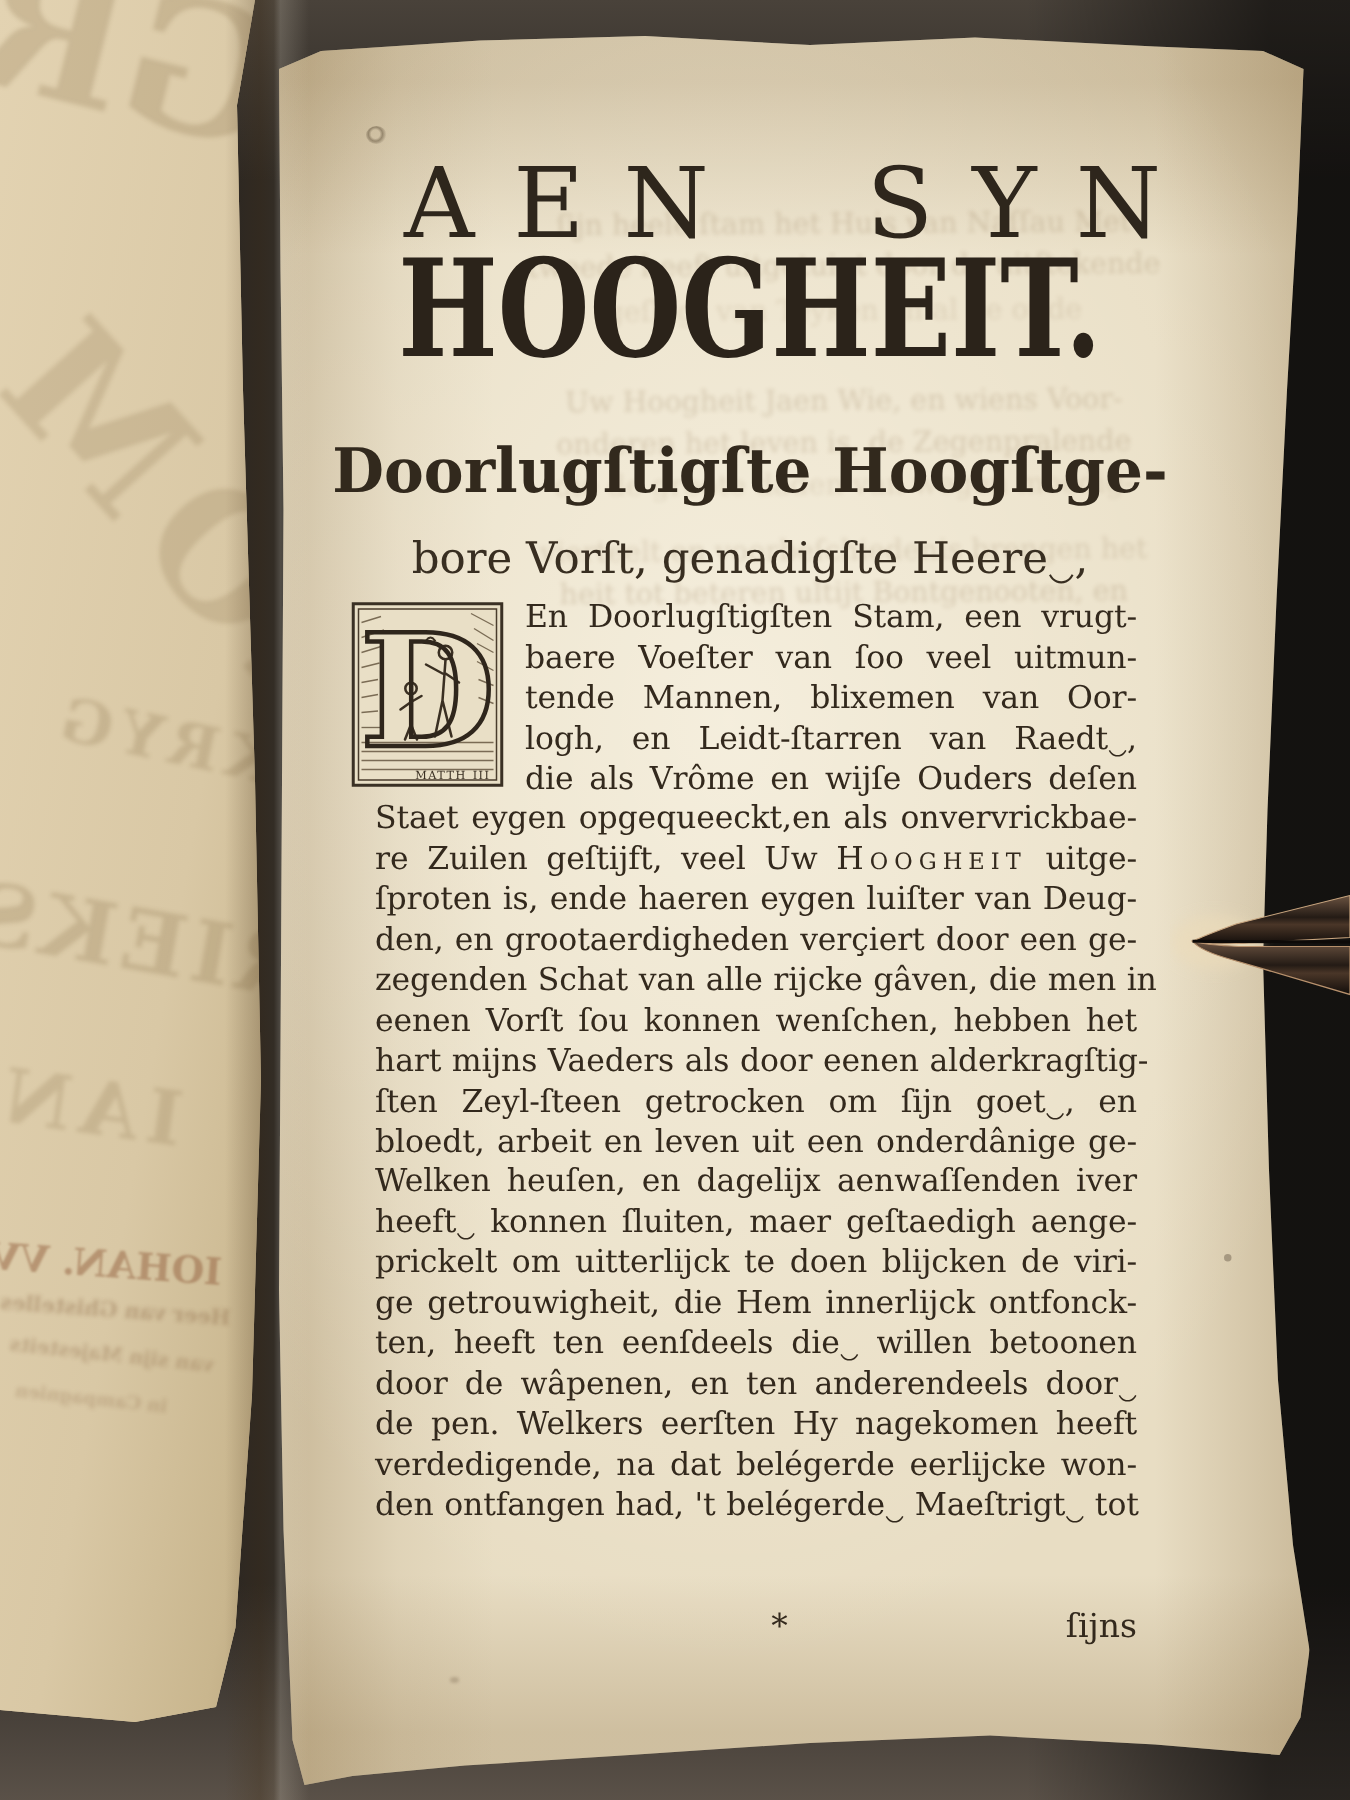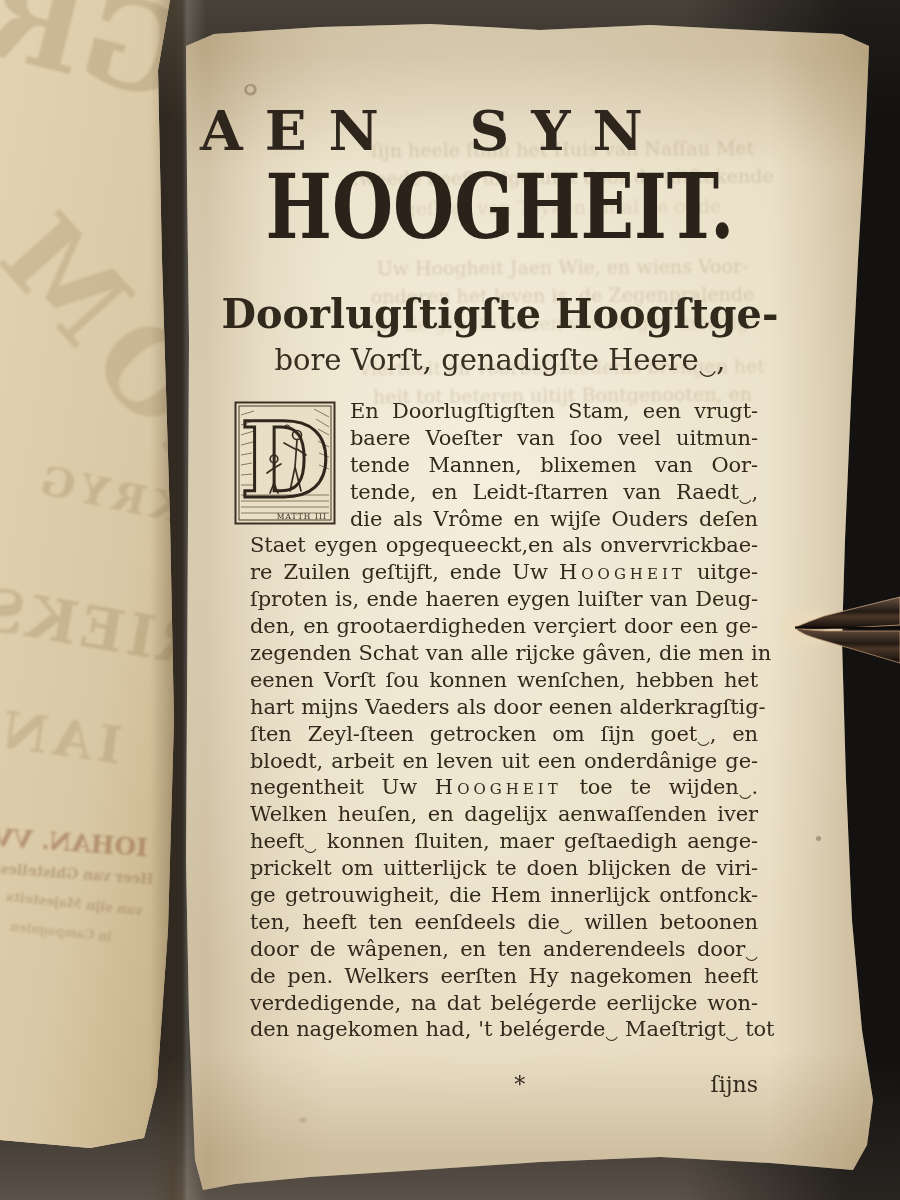--- a/index.html
+++ b/index.html
@@ -68,36 +68,36 @@
   .bt-ghost:nth-of-type(2){top:166px;}
   .bt-ghost:nth-of-type(3){top:196px;opacity:.16;}
   .bt-ghost:nth-of-type(4){top:256px;}
   .bt-ghost:nth-of-type(5){top:284px;}
   .bt-ghost:nth-of-type(6){top:312px;opacity:.16;}
   .bt-ghost:nth-of-type(7){top:356px;opacity:.2;}
   .bt-ghost:nth-of-type(8){top:384px;}
 
   
   .t-aen{
-    position:absolute;left:200px;top:101px;width:600px;text-align:left;
-    font-size:55px;line-height:1.1;letter-spacing:.40em;word-spacing:.50em;
-    color:#2e261c;white-space:nowrap;font-weight:bold;
+    position:absolute;left:200px;top:101px;width:600px;text-align:right;
+    font-size:65px;line-height:1.1;letter-spacing:.40em;word-spacing:.50em;
+    color:#2e261c;white-space:nowrap;
   }
   .t-hoogheit{
     position:absolute;left:150px;top:161px;width:700px;text-align:center;
     font-size:90px;line-height:1;font-weight:bold;color:#2b231a;
     transform:scaleX(.78);transform-origin:50% 50%;white-space:nowrap;
   }
   .t-sub1{
     position:absolute;left:210px;top:292px;width:580px;text-align:center;
     font-size:41px;line-height:1.1;font-weight:bold;color:#32291d;
     transform:scaleX(.97);white-space:nowrap;
   }
   .t-sub2{
-    position:absolute;left:210px;top:345px;width:580px;text-align:center;
+    position:absolute;left:210px;top:357px;width:580px;text-align:center;
     font-size:29px;line-height:1.1;color:#382e21;white-space:nowrap;
   }
 
   
   .body-block{
     position:absolute;left:250px;top:398px;width:508px;
     font-size:21px;line-height:26.9px;letter-spacing:-.1px;word-spacing:.5px;
     color:#33291d;
   }
   .bline{text-align:justify;text-align-last:justify;height:26.9px;white-space:nowrap;}
@@ -192,41 +192,40 @@
           <path d="M50 26 q3 -4 6 0 q-3 3 -6 0" stroke-width="1.2"></path>
         </g>
 
         <text x="51" y="96" text-anchor="middle" font-family="DejaVu Serif, Liberation Serif, serif" font-size="104" font-weight="bold" fill="none" stroke="#2f261c" stroke-width="3">D</text>
         <text x="93" y="118" text-anchor="end" font-family="DejaVu Serif, Liberation Serif, serif" font-size="7.5" letter-spacing="1" fill="#3a2f22">MATTH III</text>
       </svg>
       <div id="body-lines">
           <div class="bline"><span>En Doorlugſtigſten Stam, een vrugt-</span></div>
           <div class="bline"><span>baere Voeſter van ſoo veel uitmun-</span></div>
           <div class="bline"><span>tende Mannen, blixemen van Oor-</span></div>
-          <div class="bline"><span>tende, en Leidt-ſtarren van Raedt‿,</span></div>
+          <div class="bline"><span>logh, en Leidt-ſtarren van Raedt‿,</span></div>
           <div class="bline"><span>die als Vrôme en wijſe Ouders deſen</span></div>
           <div class="bline"><span>Staet eygen opgequeeckt,en als onvervrickbae-</span></div>
-          <div class="bline"><span>re Zuilen geſtijft, ende Uw </span><span class="sc">Hoogheit</span><span> uitge-</span></div>
+          <div class="bline"><span>re Zuilen geſtijft, veel Uw </span><span class="sc">Hoogheit</span><span> uitge-</span></div>
           <div class="bline"><span>ſproten is, ende haeren eygen luiſter van Deug-</span></div>
           <div class="bline"><span>den, en grootaerdigheden verçiert door een ge-</span></div>
           <div class="bline"><span>zegenden Schat van alle rijcke gâven, die men in</span></div>
           <div class="bline"><span>eenen Vorſt ſou konnen wenſchen, hebben het</span></div>
           <div class="bline"><span>hart mijns Vaeders als door eenen alderkragſtig-</span></div>
           <div class="bline"><span>ſten Zeyl-ſteen getrocken om ſijn goet‿, en</span></div>
           <div class="bline"><span>bloedt, arbeit en leven uit een onderdânige ge-</span></div>
-          <div class="bline"><span>negentheit Uw </span><span class="sc">Hoogheit</span><span> toe te wijden‿.</span></div>
           <div class="bline"><span>Welken heuſen, en dagelijx aenwaſſenden iver</span></div>
           <div class="bline"><span>heeft‿ konnen ſluiten, maer geſtaedigh aenge-</span></div>
           <div class="bline"><span>prickelt om uitterlijck te doen blijcken de viri-</span></div>
           <div class="bline"><span>ge getrouwigheit, die Hem innerlijck ontfonck-</span></div>
           <div class="bline"><span>ten, heeft ten eenſdeels die‿ willen betoonen</span></div>
           <div class="bline"><span>door de wâpenen, en ten anderendeels door‿</span></div>
           <div class="bline"><span>de pen.  Welkers eerſten Hy nagekomen heeft</span></div>
           <div class="bline"><span>verdedigende, na dat belégerde eerlijcke won-</span></div>
-          <div class="bline"><span>den nagekomen had, 't belégerde‿ Maeſtrigt‿ tot</span></div>
+          <div class="bline"><span>den ontfangen had, 't belégerde‿ Maeſtrigt‿ tot</span></div>
         </div>
     </div>
 
     <div class="sig-row">
       <span class="sig-star">*</span>
       <span class="sig-catch">ſijns</span>
     </div>
 
     <div class="spot1"></div>
     <div class="spot2"></div>

